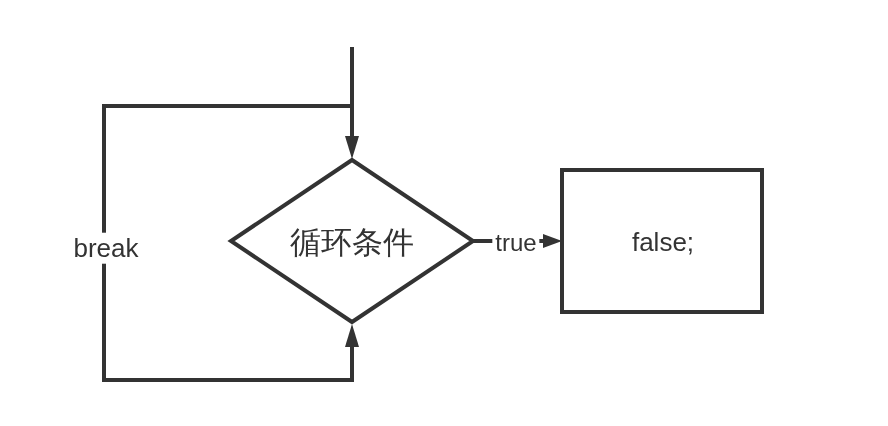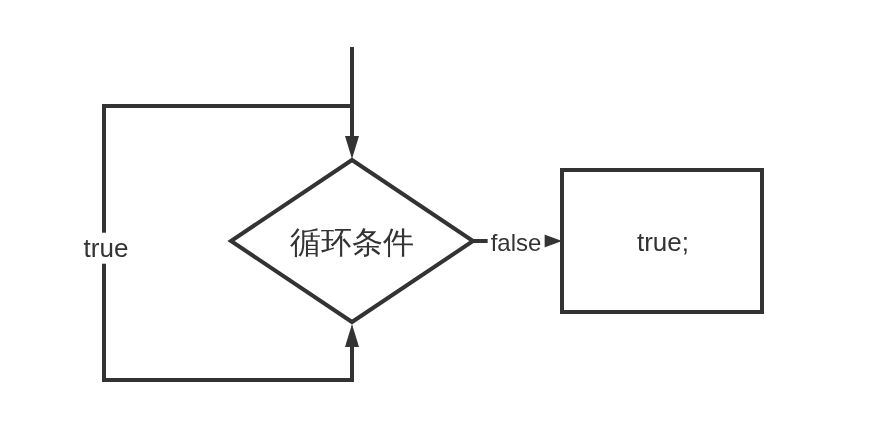--- a/index.html
+++ b/index.html
@@ -77,19 +77,19 @@
     <path class="edge-line" d="M473,241 L545,241"></path>
     <polygon class="arrowhead" points="562,241 543,234 543,248"></polygon>
 
     <polygon class="node-shape" points="352,160 473,241 352,322 231,241"></polygon>
 
     <rect class="node-shape" x="562" y="170" width="200" height="142"></rect>
   </svg>
 
   <div class="label condition-label" style="left:352px; top:243px;">循环条件</div>
 
-  <div class="label node-label" style="left:663px; top:242px;">true;</div>
+  <div class="label node-label" style="left:663px; top:242px;">false;</div>
 
-  <div class="label edge-label" style="left:516px; top:243px;">false</div>
+  <div class="label edge-label" style="left:516px; top:243px;">true</div>
 
-  <div class="label edge-label false-label" style="left:106px; top:248px;">true</div>
+  <div class="label edge-label false-label" style="left:106px; top:248px;">break</div>
 
 </div>
 
 </body></html>

